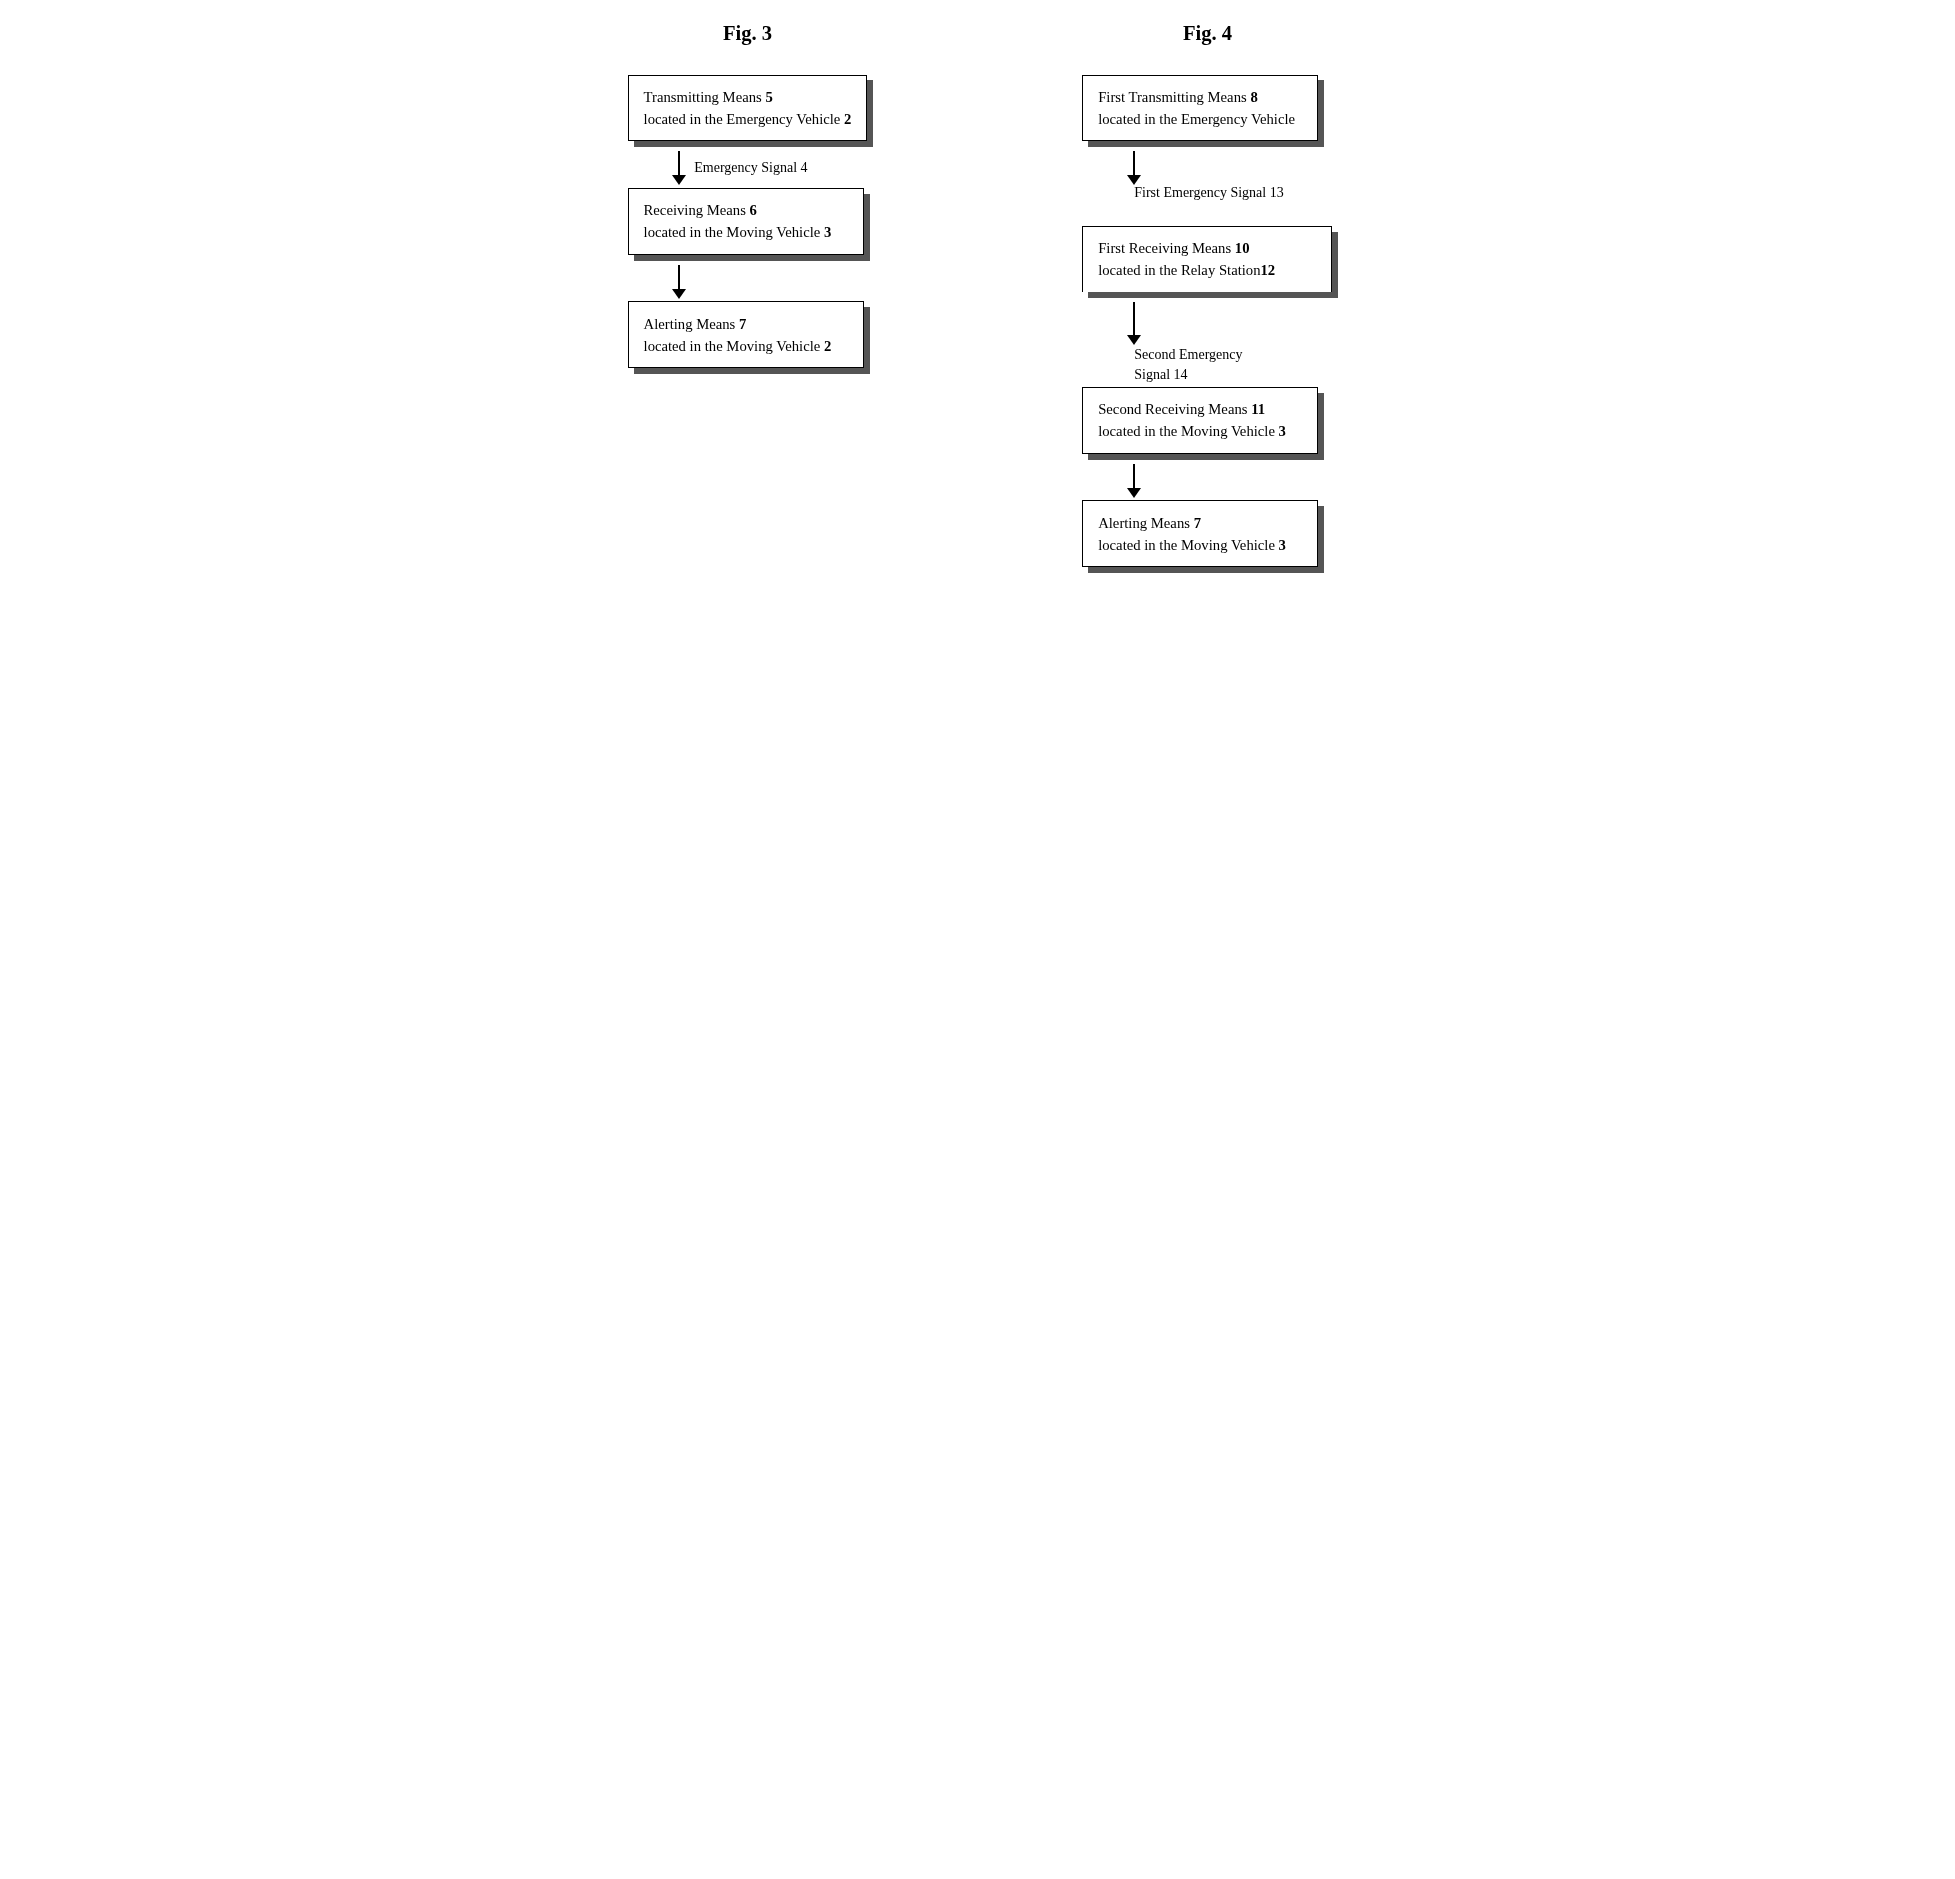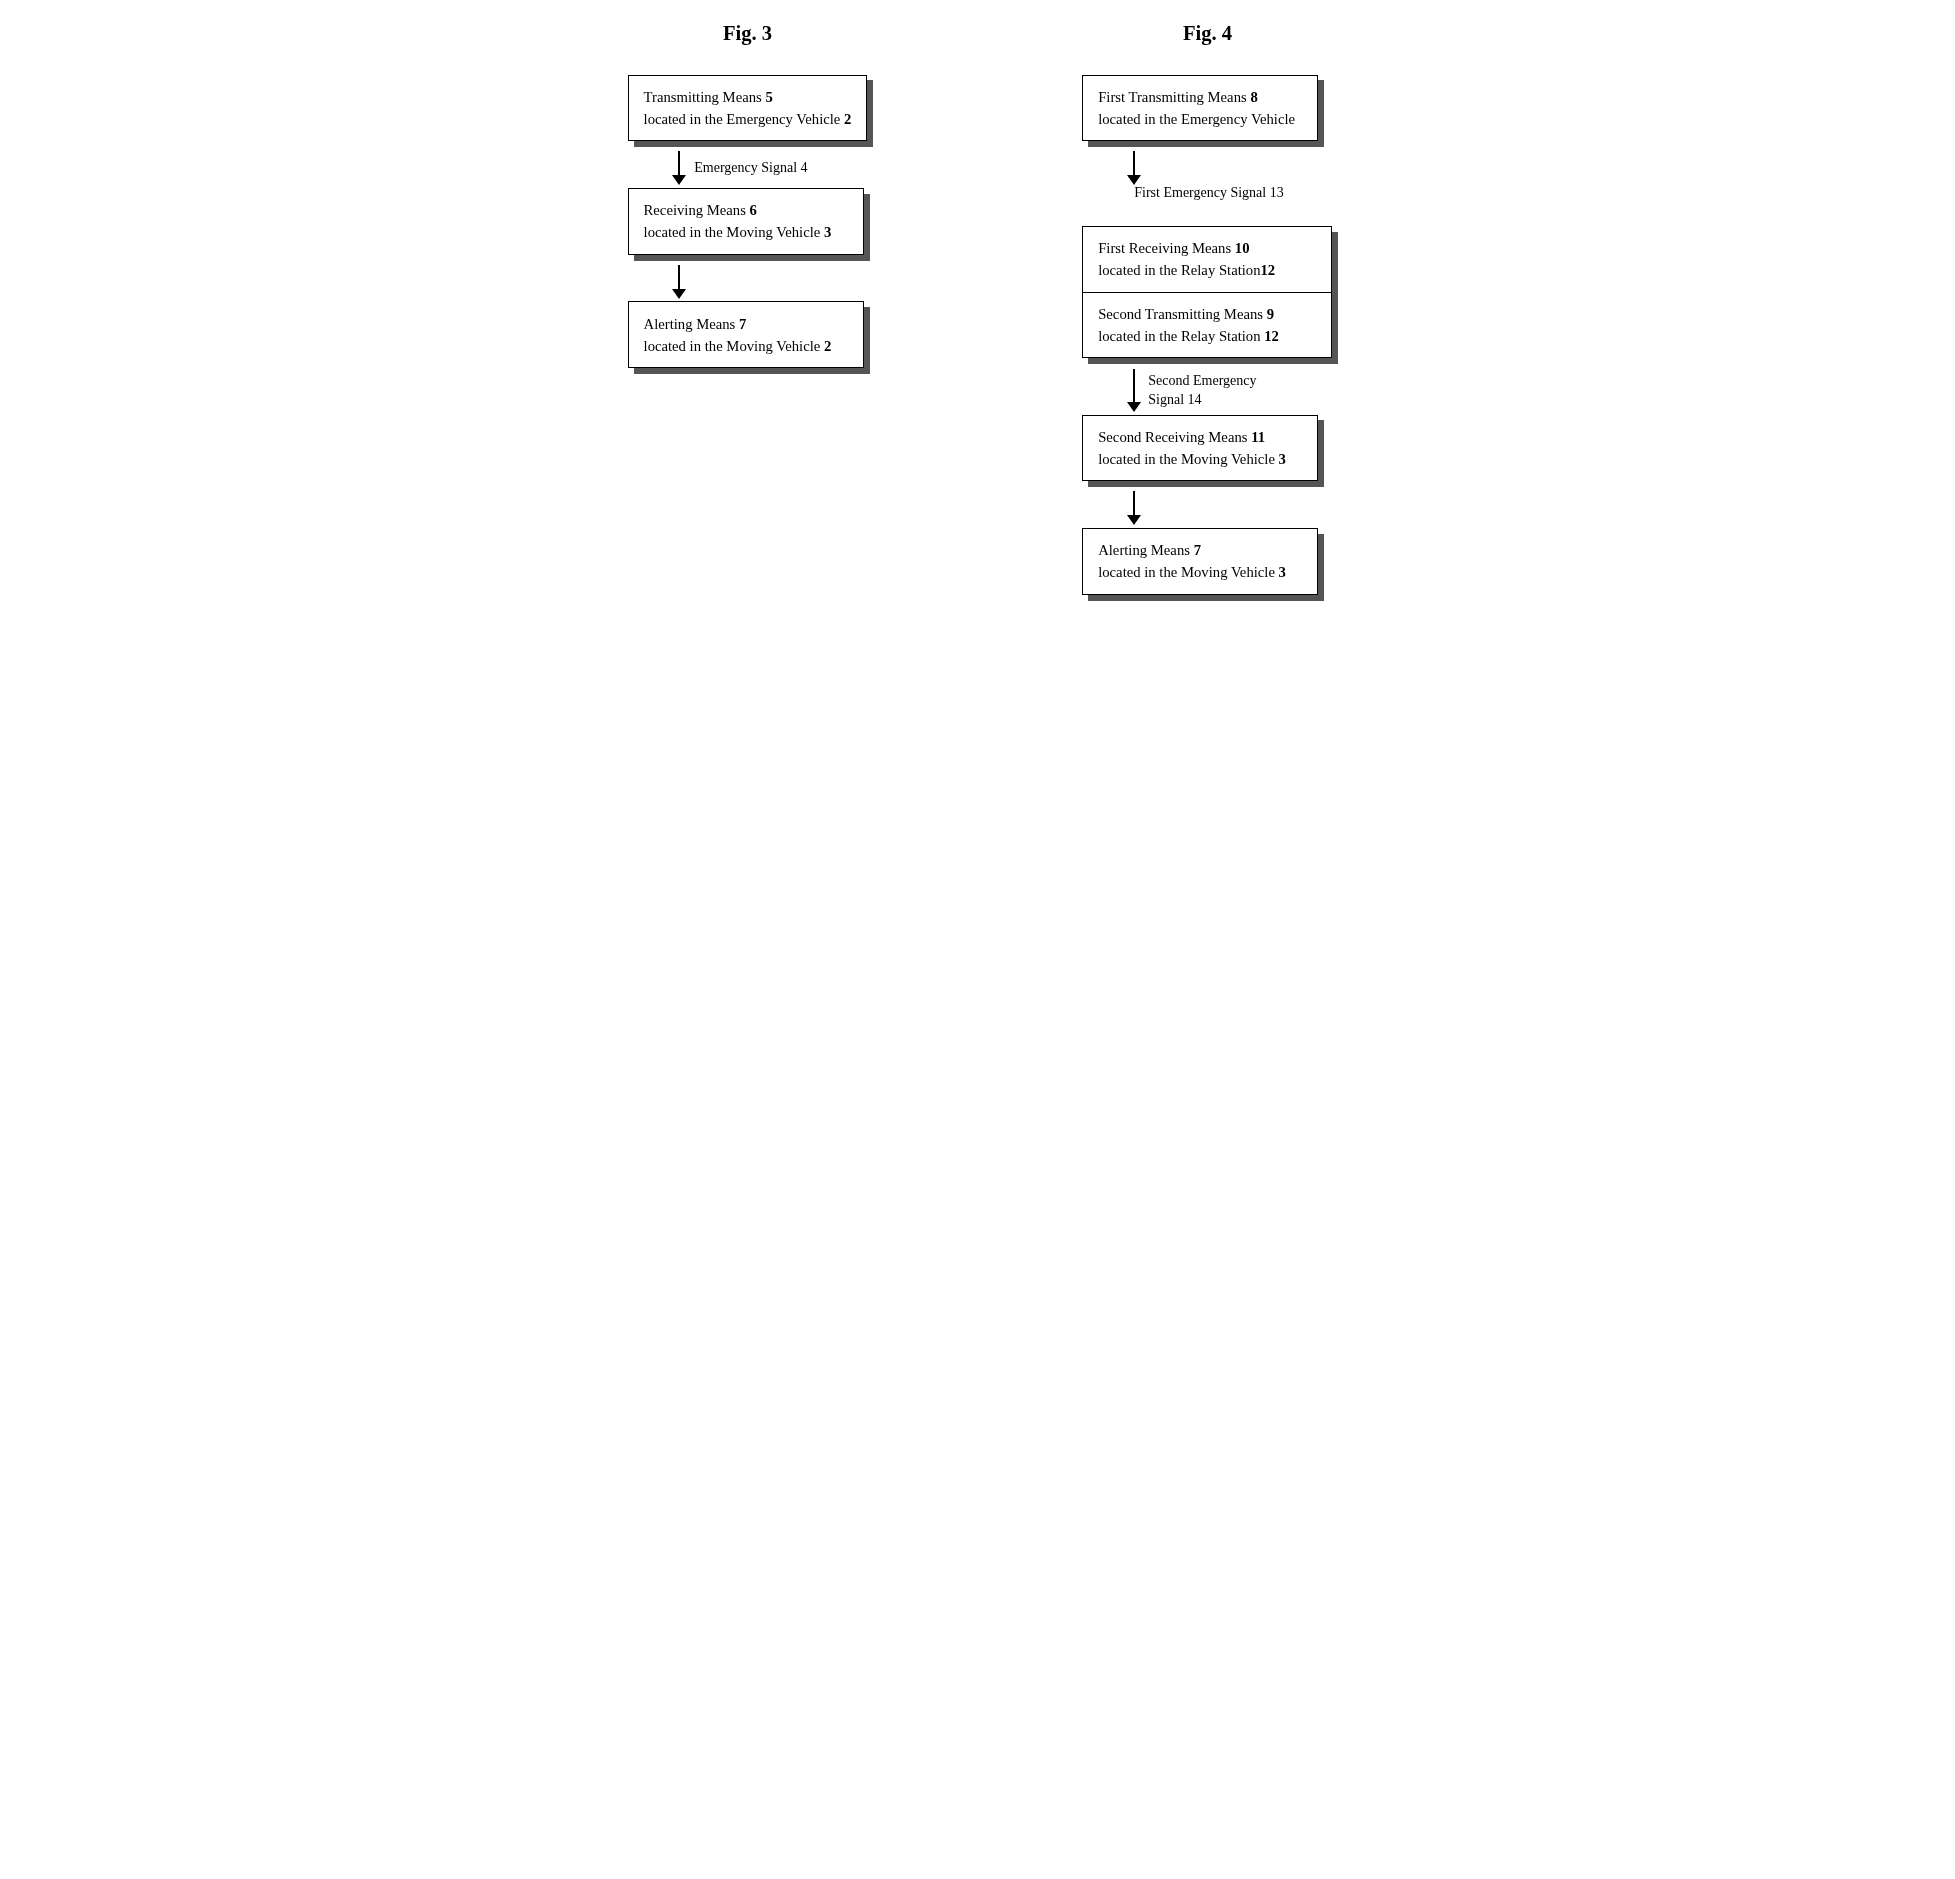--- a/index.html
+++ b/index.html
@@ -232,31 +232,25 @@
 
       <div class="combined-box-wrapper">
         <div class="combined-box-shadow" style="position:absolute; top:5.9px; left:5.9px; width:100%; height:100%; background:#555; z-index:0;"></div>
         <div class="combined-box">
           <div class="box-top">
             <div class="box-text">
               <span>First Receiving Means </span><span class="bold">10</span><br>
               <span>located in the Relay Station</span><span class="bold">12</span>
             </div>
           </div>
-          <div class="box-bottom">
-            <div class="box-text">
-              <span>Second Transmitting Means </span><span class="bold">9</span><br>
-              <span>located in the Relay Station </span><span class="bold">12</span>
-            </div>
-          </div>
-        </div>
-      </div>
-
-      <div class="arrow-with-label">
-        <div style="display:flex; flex-direction:row; align-items:flex-start; margin-left:37px;">
+        </div>
+      </div>
+
+      <div class="arrow-with-label">
+        <div style="display:flex; flex-direction:column; align-items:flex-start; margin-left:37px;">
           <div style="display:flex; flex-direction:column; align-items:center;">
             <div class="v-line" style="height:33px;"></div>
             <div class="v-arrowhead"></div>
           </div>
           <div style="margin-left:7.4px; font-size:14px; align-self:center; line-height:1.4;">
             <span>Second Emergency</span><br>
             <span>Signal </span><span class="bold">14</span>
           </div>
         </div>
       </div>

